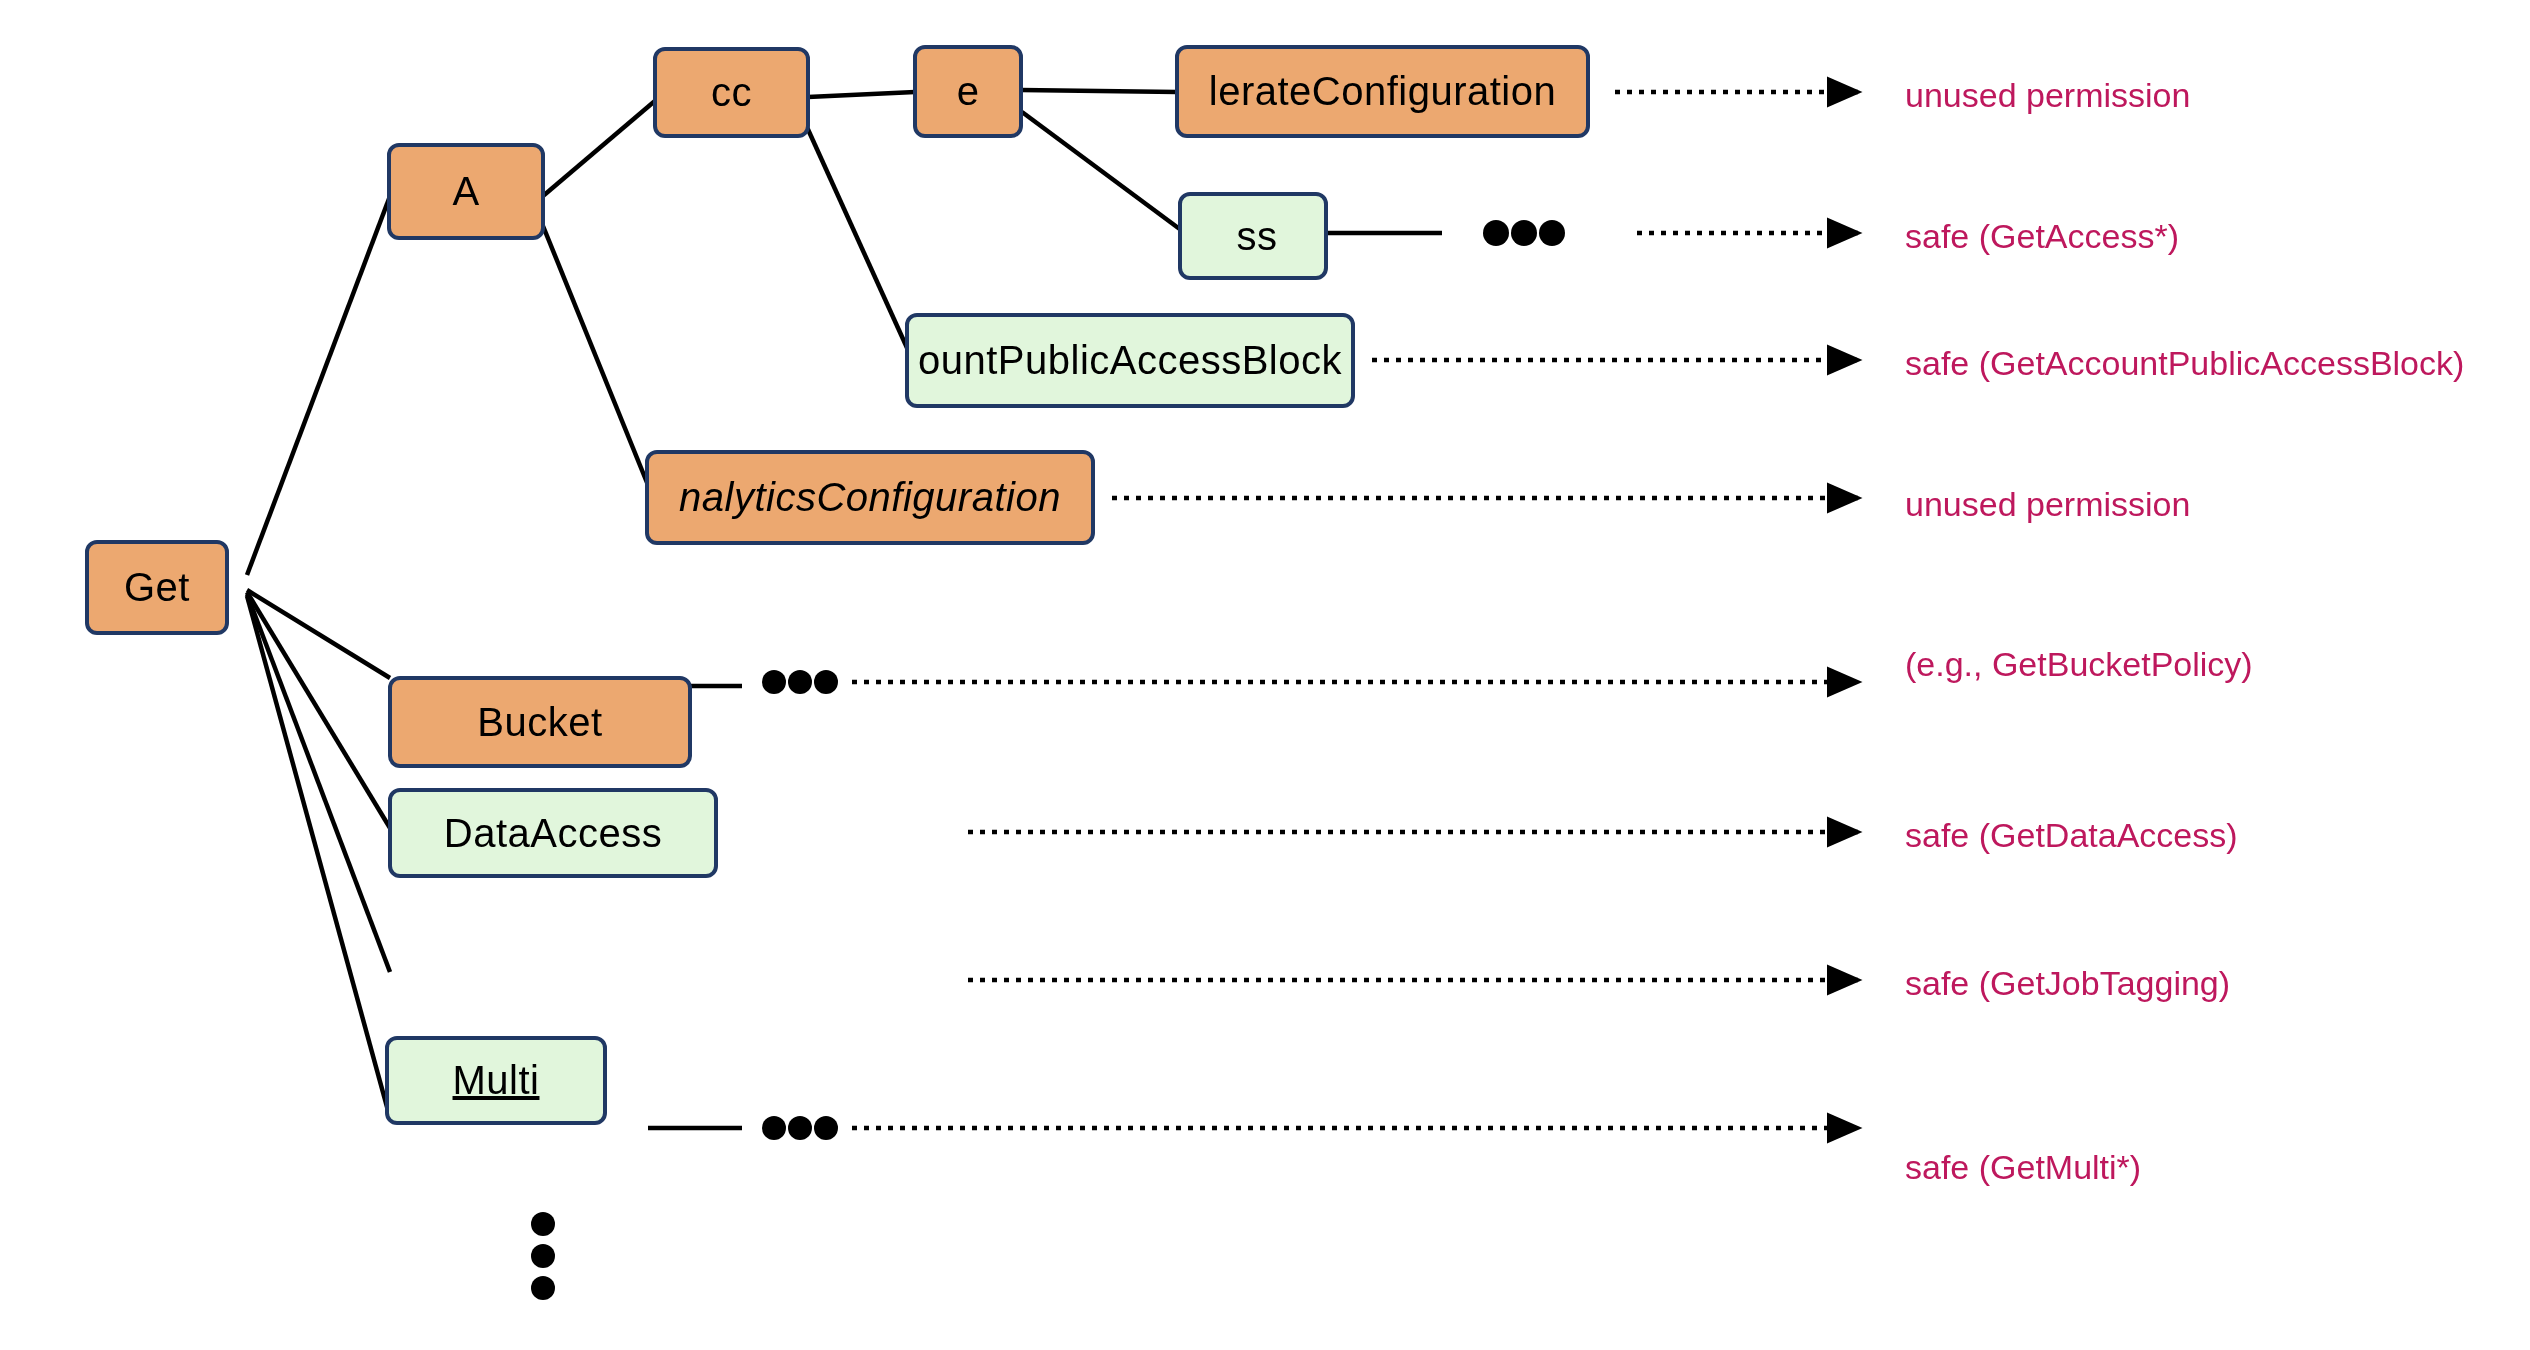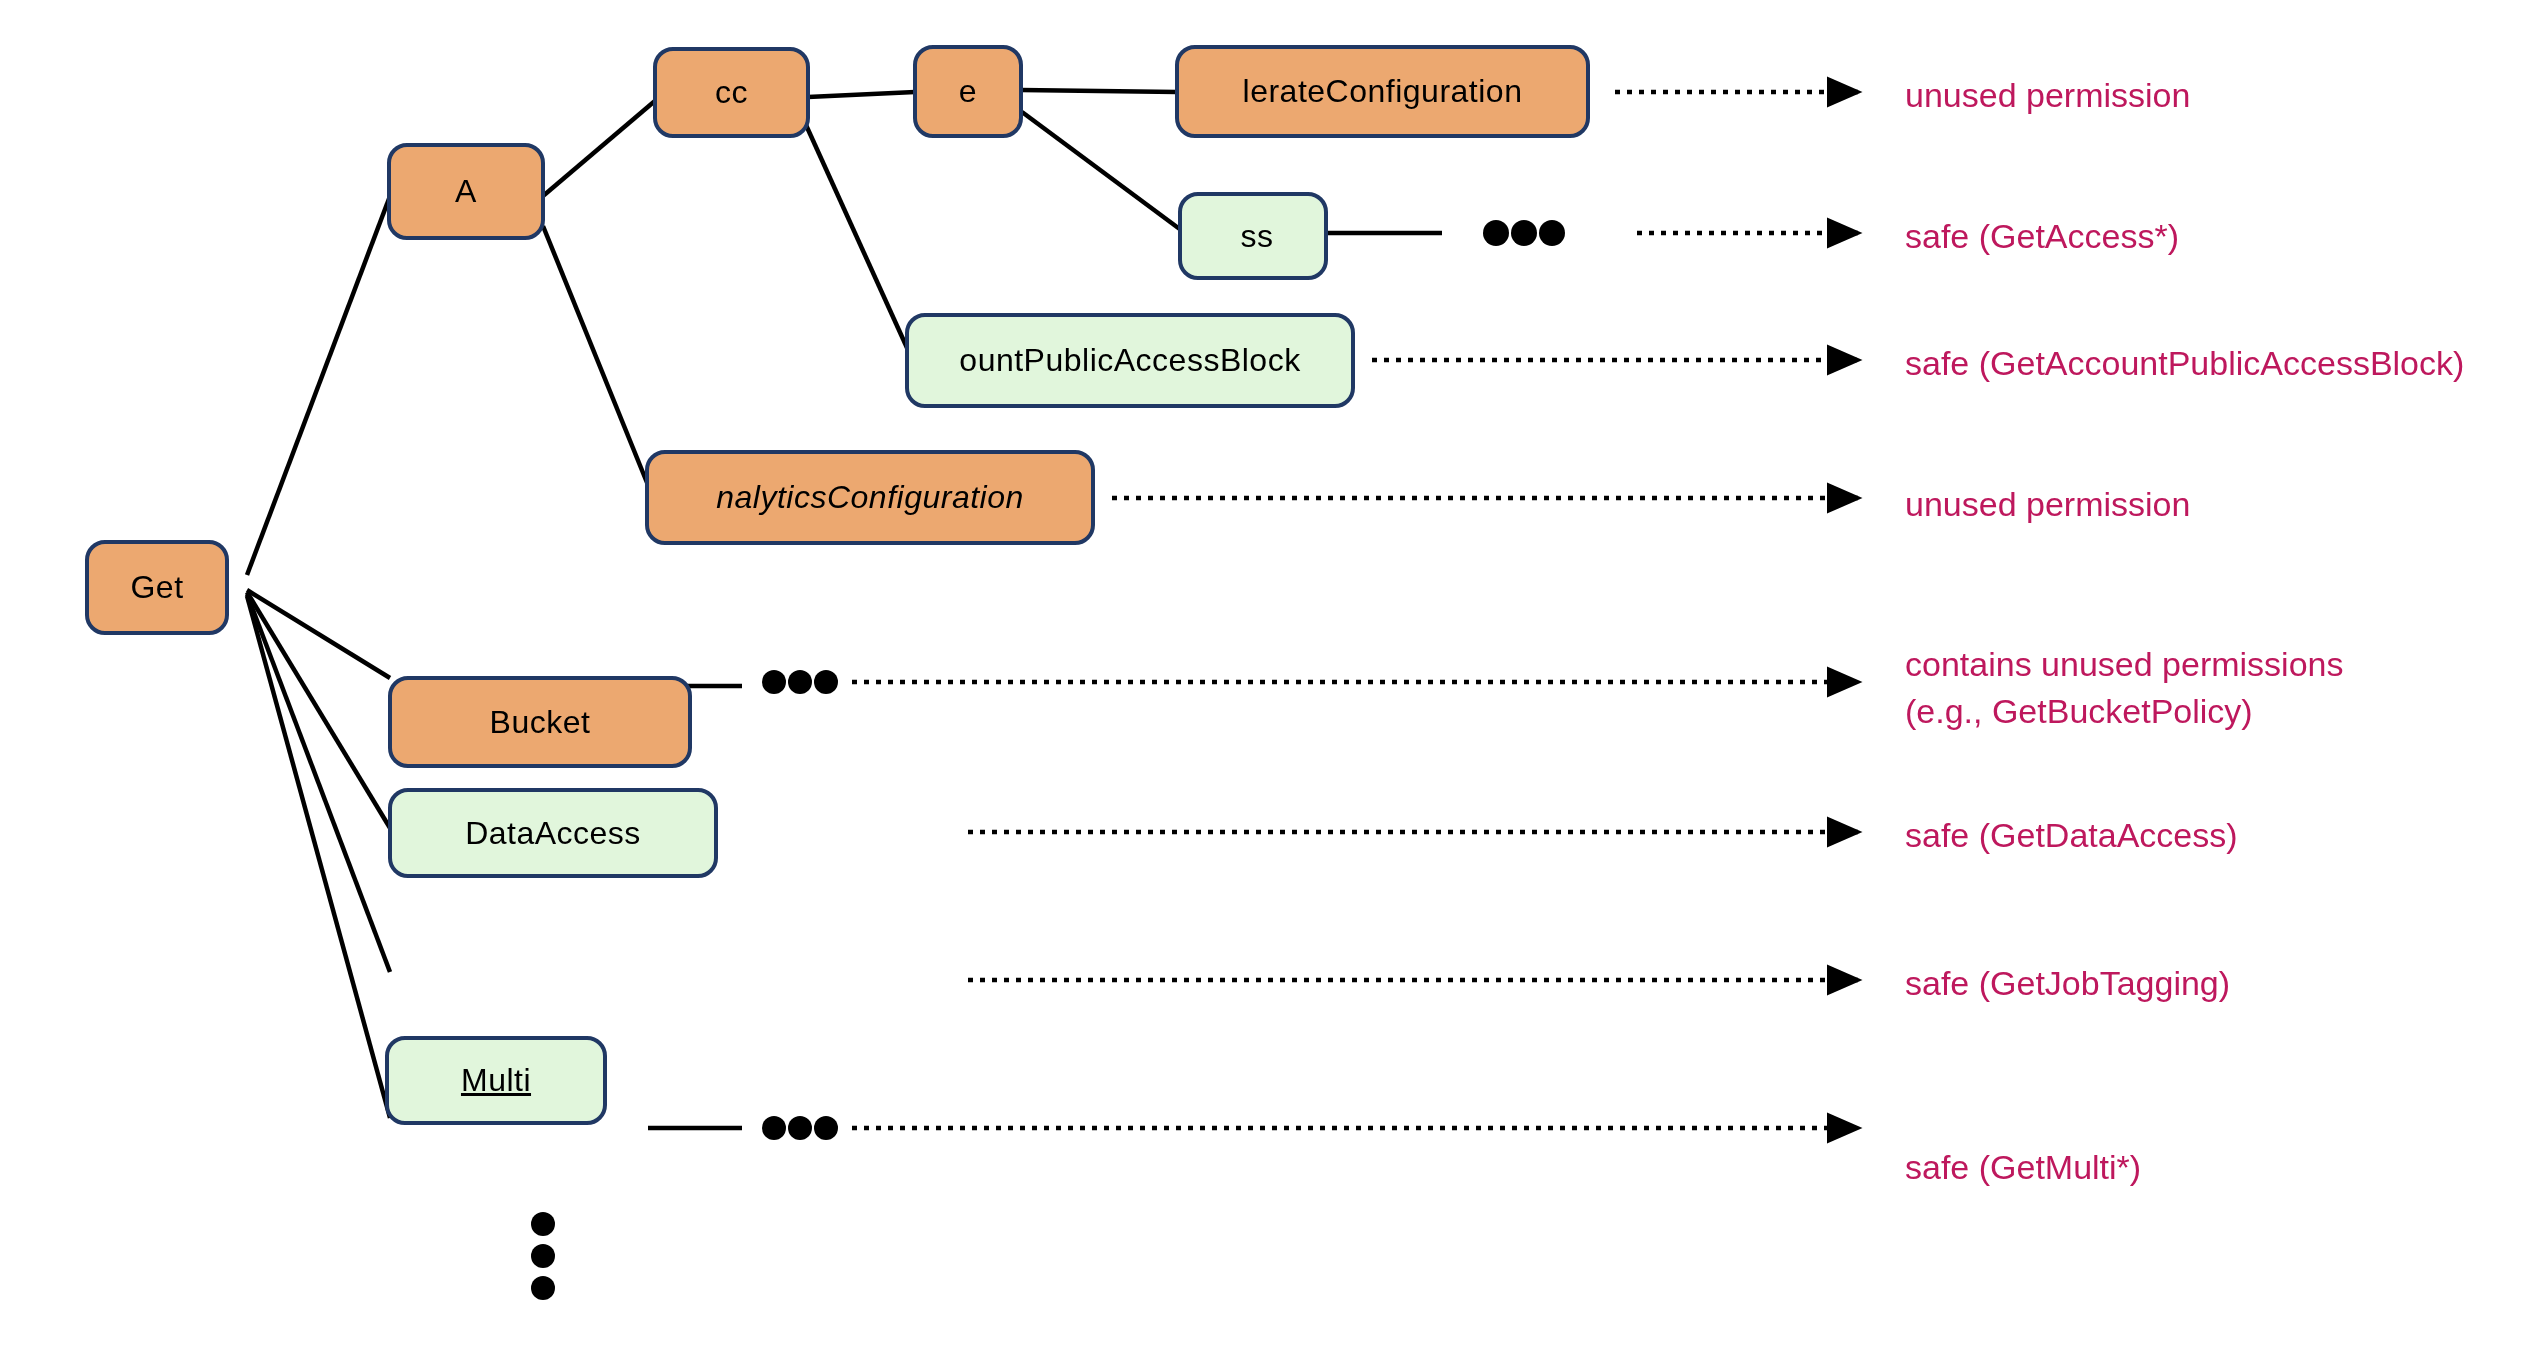--- a/index.html
+++ b/index.html
@@ -18,25 +18,25 @@
   #edge-layer {
     position: absolute;
     left: 0; top: 0;
     width: 2530px;
     height: 1350px;
   }
   .node {
     position: absolute;
     box-sizing: border-box;
     border: 4px solid #203864;
-    border-radius: 20px;
+    border-radius: 12px;
     display: flex;
     align-items: center;
     justify-content: center;
-    font-size: 32px;
+    font-size: 40px;
     color: #000000;
     letter-spacing: 0.5px;
     white-space: nowrap;
   }
   .node.orange { background: #ECA870; }
   .node.green  { background: #E1F6DC; }
   .annotation {
     position: absolute;
     font-size: 34px;
     color: #be185d;
@@ -118,20 +118,19 @@
   <div class="node orange" style="left:645px;  top:450px;  width:450px; height:95px;font-style:italic;">nalyticsConfiguration</div>
   <div class="node orange" style="left:388px;  top:676px;  width:304px; height:92px;">Bucket</div>
   <div class="node green" style="left:388px;  top:788px;  width:330px; height:90px;">DataAccess</div>
   <div class="node green" style="left:385px;  top:1036px; width:222px; height:89px;text-decoration:underline;">Multi</div>
 
   <div class="annotation" style="left:1905px; top:72px;">unused permission</div>
   <div class="annotation" style="left:1905px; top:213px;">safe (GetAccess*)</div>
   <div class="annotation" style="left:1905px; top:340px;">safe (GetAccountPublicAccessBlock)</div>
   <div class="annotation" style="left:1905px; top:481px;">unused permission</div>
   <div class="annotation" style="left:1905px; top:641px;">
-    <div>contains unused permissions</div>
     <div>(e.g., GetBucketPolicy)</div>
   </div>
   <div class="annotation" style="left:1905px; top:812px;">safe (GetDataAccess)</div>
   <div class="annotation" style="left:1905px; top:960px;">safe (GetJobTagging)</div>
   <div class="annotation" style="left:1905px; top:1144px;">safe (GetMulti*)</div>
 
 </div>
 
 </body></html>

